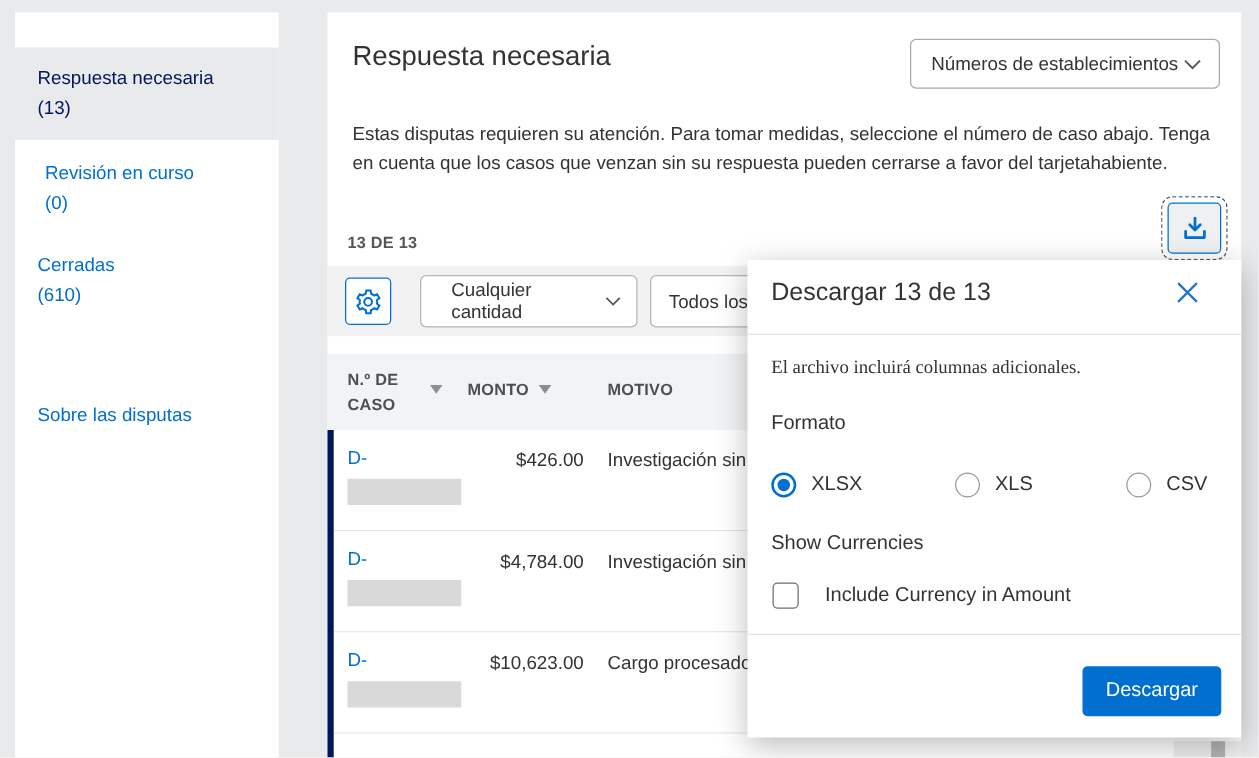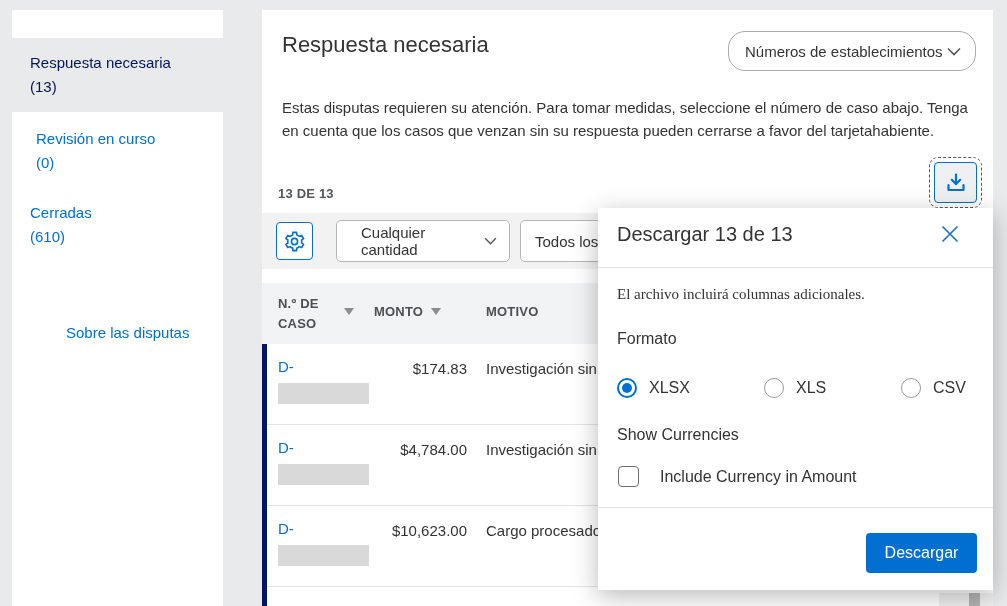--- a/index.html
+++ b/index.html
@@ -20,30 +20,30 @@
     margin-top:28px; background:#e9eaec;
     padding:13px 10px 13px 18px;
     color:#00175a; font-size:15px; line-height:24px; cursor:pointer;
   }
   .side-link {
     padding-left:18px; color:#006fcf; font-size:15px; line-height:24px;
     cursor:pointer;
   }
   .side-link-1 { margin-top:15px;padding-left:24px; }
   .side-link-2 { margin-top:26px; }
-  .side-link-3 { margin-top:72px;margin-left:36px; }
+  .side-link-3 { margin-top:72px; }
   
   .main {
     position:absolute; left:262px; top:10px; width:731px; height:596px;
     background:#fff;
   }
   .page-title { position:absolute; left:20px; top:22px; font-size:22px; color:#333; }
   .merchant-dd {
     position:absolute; right:17px; top:21px; width:248px; height:40px;
-    border:1px solid #a9aaac; border-radius:17px; background:#fff;
+    border:1px solid #a9aaac; border-radius:5px; background:#fff;
     display:flex; align-items:center; justify-content:space-between;
     padding:0 14px 0 16px; font-size:15px; color:#333; cursor:pointer;
   }
   .description {
     position:absolute; left:20px; top:86px; width:700px;
     font-size:15px; line-height:23px; color:#333;
   }
   .count-label {
     position:absolute; left:16px; top:176px;
     font-size:13px; font-weight:bold; color:#53565a; letter-spacing:.2px;
@@ -221,21 +221,21 @@
     <div class="sort-tri sort-1"></div>
     <div class="th th-monto">MONTO</div>
     <div class="sort-tri sort-2"></div>
     <div class="th th-motivo">MOTIVO</div>
   </div>
 
   <div class="table-body">
     <div class="row">
       <span class="case-link">D-</span>
       <span class="redacted"></span>
-      <span class="amount">$174.83</span>
+      <span class="amount">$426.00</span>
       <span class="reason">Investigación sin</span>
     </div>
     <div class="row">
       <span class="case-link">D-</span>
       <span class="redacted"></span>
       <span class="amount">$4,784.00</span>
       <span class="reason">Investigación sin</span>
     </div>
     <div class="row">
       <span class="case-link">D-</span>

